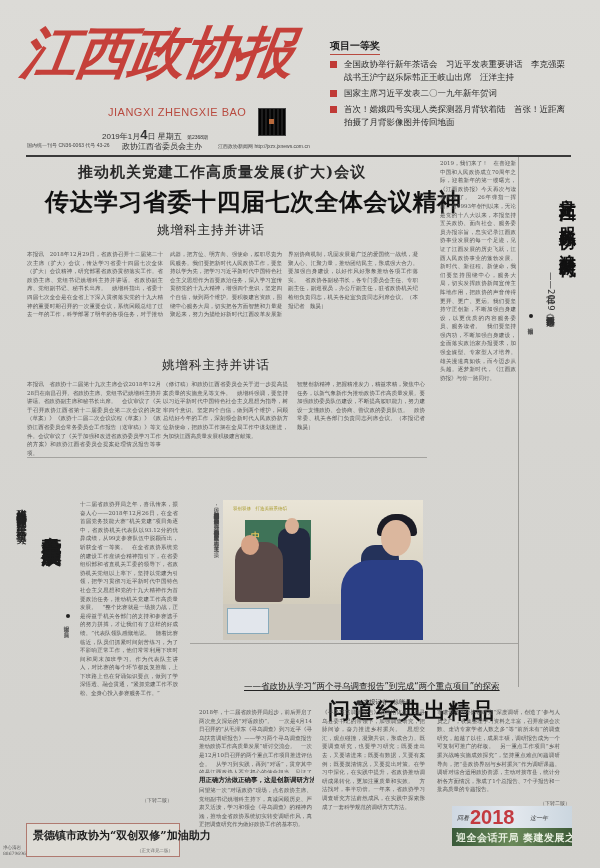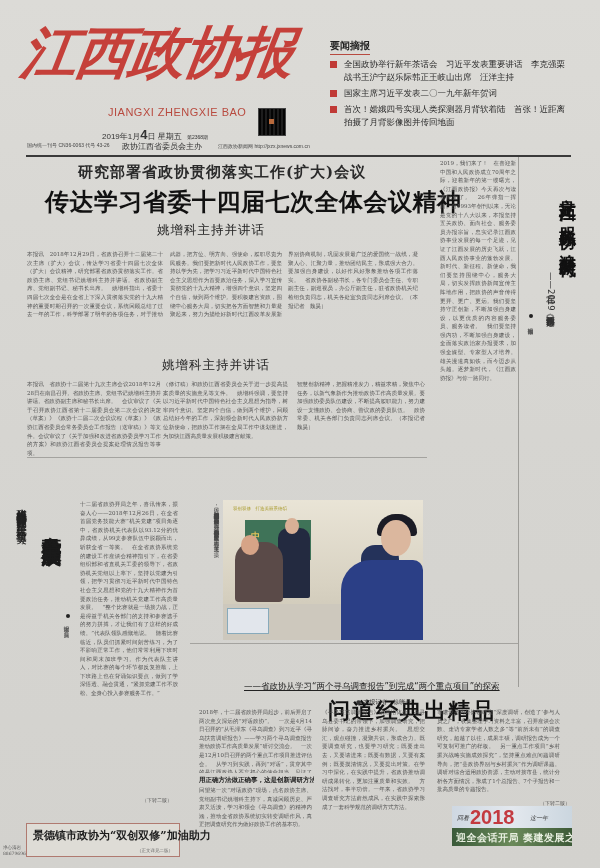--- a/index.html
+++ b/index.html
@@ -126,36 +126,36 @@
     <span>2019年1月</span><span class="big">4</span><span>日   星期五</span>
     <span style="font-size:5px;margin-left:3px;">第2368期</span>
   </div>
   <div class="qr"></div>
   <div class="issn-line">国内统一刊号 CN36-0063  代号 43-26</div>
   <div class="host-line">政协江西省委员会主办</div>
   <div class="site-line">江西政协新闻网 http://jxzx.jxnews.com.cn</div>
   <div class="rule-top"></div>
 
   <div class="digest">
-    <div class="digest-title">要闻摘报</div>
+    <div class="digest-title">项目一等奖</div>
     <div class="digest-item">
       <span class="bullet"></span>
       <span>全国政协举行新年茶话会　习近平发表重要讲话　李克强栗战书王沪宁赵乐际韩正王岐山出席　汪洋主持</span>
     </div>
     <div class="digest-item">
       <span class="bullet"></span>
       <span>国家主席习近平发表二〇一九年新年贺词</span>
     </div>
     <div class="digest-item">
       <span class="bullet"></span>
       <span>首次！嫦娥四号实现人类探测器月背软着陆　首张！近距离拍摄了月背影像图并传回地面</span>
     </div>
   </div>
 
-  <div class="kicker1">研究部署省政协贯彻落实工作(扩大)会议</div>
+  <div class="kicker1">推动机关党建工作高质量发展(扩大)会议</div>
   <div class="headline1">传达学习省委十四届七次全体会议精神</div>
   <div class="sub1">姚增科主持并讲话</div>
   <div class="txt" style="left:27px;top:250px;width:136px;height:70px;">本报讯　2018年12月29日，省政协召开十二届第二十次主席（扩大）会议，传达学习省委十四届七次全体（扩大）会议精神，研究部署省政协贯彻落实工作。省政协主席、党组书记姚增科主持并讲话。省政协副主席、党组副书记、秘书长出席。　姚增科指出，省委十四届七次全会是在全省上下深入贯彻落实党的十九大精神的重要时期召开的一次重要会议，系统回顾总结了过去一年的工作，科学部署了明年的各项任务，对于推动我省高质量跨越式发展具有重要意义。</div>
   <div class="txt" style="left:170px;top:250px;width:112px;height:70px;">武器，把方位、明方向、强使命，履职尽责为民服务。我们要把新时代人民政协工作，要坚持以学为先，把学习习近平新时代中国特色社会主义思想作为首要政治任务，深入学习宣传贯彻党的十九大精神，增强四个意识，坚定四个自信，做到两个维护。要积极建言资政，围绕中心服务大局，切实把各方面智慧和力量凝聚起来，努力为描绘好新时代江西改革发展新画卷贡献政协力量。</div>
   <div class="txt" style="left:288px;top:250px;width:130px;height:70px;">界别协商机制，巩固发展最广泛的爱国统一战线，凝聚人心、汇聚力量，推动团结民主，形成强大合力。要加强自身建设，以好作风好形象推动各项工作落实。　省政协各副秘书长，各专门委员会主任、专职副主任，副巡视员，办公厅副主任，驻省政协机关纪检组负责同志，机关各处室负责同志列席会议。（本报记者　魏昊）</div>
 
   <div class="sub2">姚增科主持并讲话</div>
   <div class="txt" style="left:27px;top:380px;width:134px;height:80px;">本报讯　省政协十二届第十九次主席会议2018年12月28日在南昌召开。省政协主席、党组书记姚增科主持并讲话。省政协副主席和秘书长出席。　会议审议了《关于召开政协江西省第十二届委员会第二次会议的决定（草案）》《政协十二届二次会议议程（草案）》《政协江西省委员会常务委员会工作报告（送审稿）》等文件。会议审议了《关于加强和改进省政协委员学习工作的方案》和政协江西省委员会提案处理情况报告等事项。</div>
   <div class="txt" style="left:163px;top:380px;width:125px;height:60px;">（修订稿）和政协江西省委员会关于进一步提高提案质量的实施意见等文件。　姚增科强调，要坚持以习近平新时代中国特色社会主义思想为指导，树牢四个意识、坚定四个自信，做到两个维护，回顾总结好今年的工作，深刻领会新时代人民政协新方位新使命，把政协工作摆在全局工作中谋划推进，为加快江西高质量发展积极建言献策。</div>
   <div class="txt" style="left:297px;top:380px;width:128px;height:60px;">智慧创新精神，把握精准发力，精益求精，聚焦中心任务，以新气象新作为推动政协工作高质量发展。要加强政协委员队伍建设，不断提高履职能力，努力建设一支懂政协、会协商、善议政的委员队伍。　政协常委、机关各部门负责同志列席会议。（本报记者　魏昊）</div>

